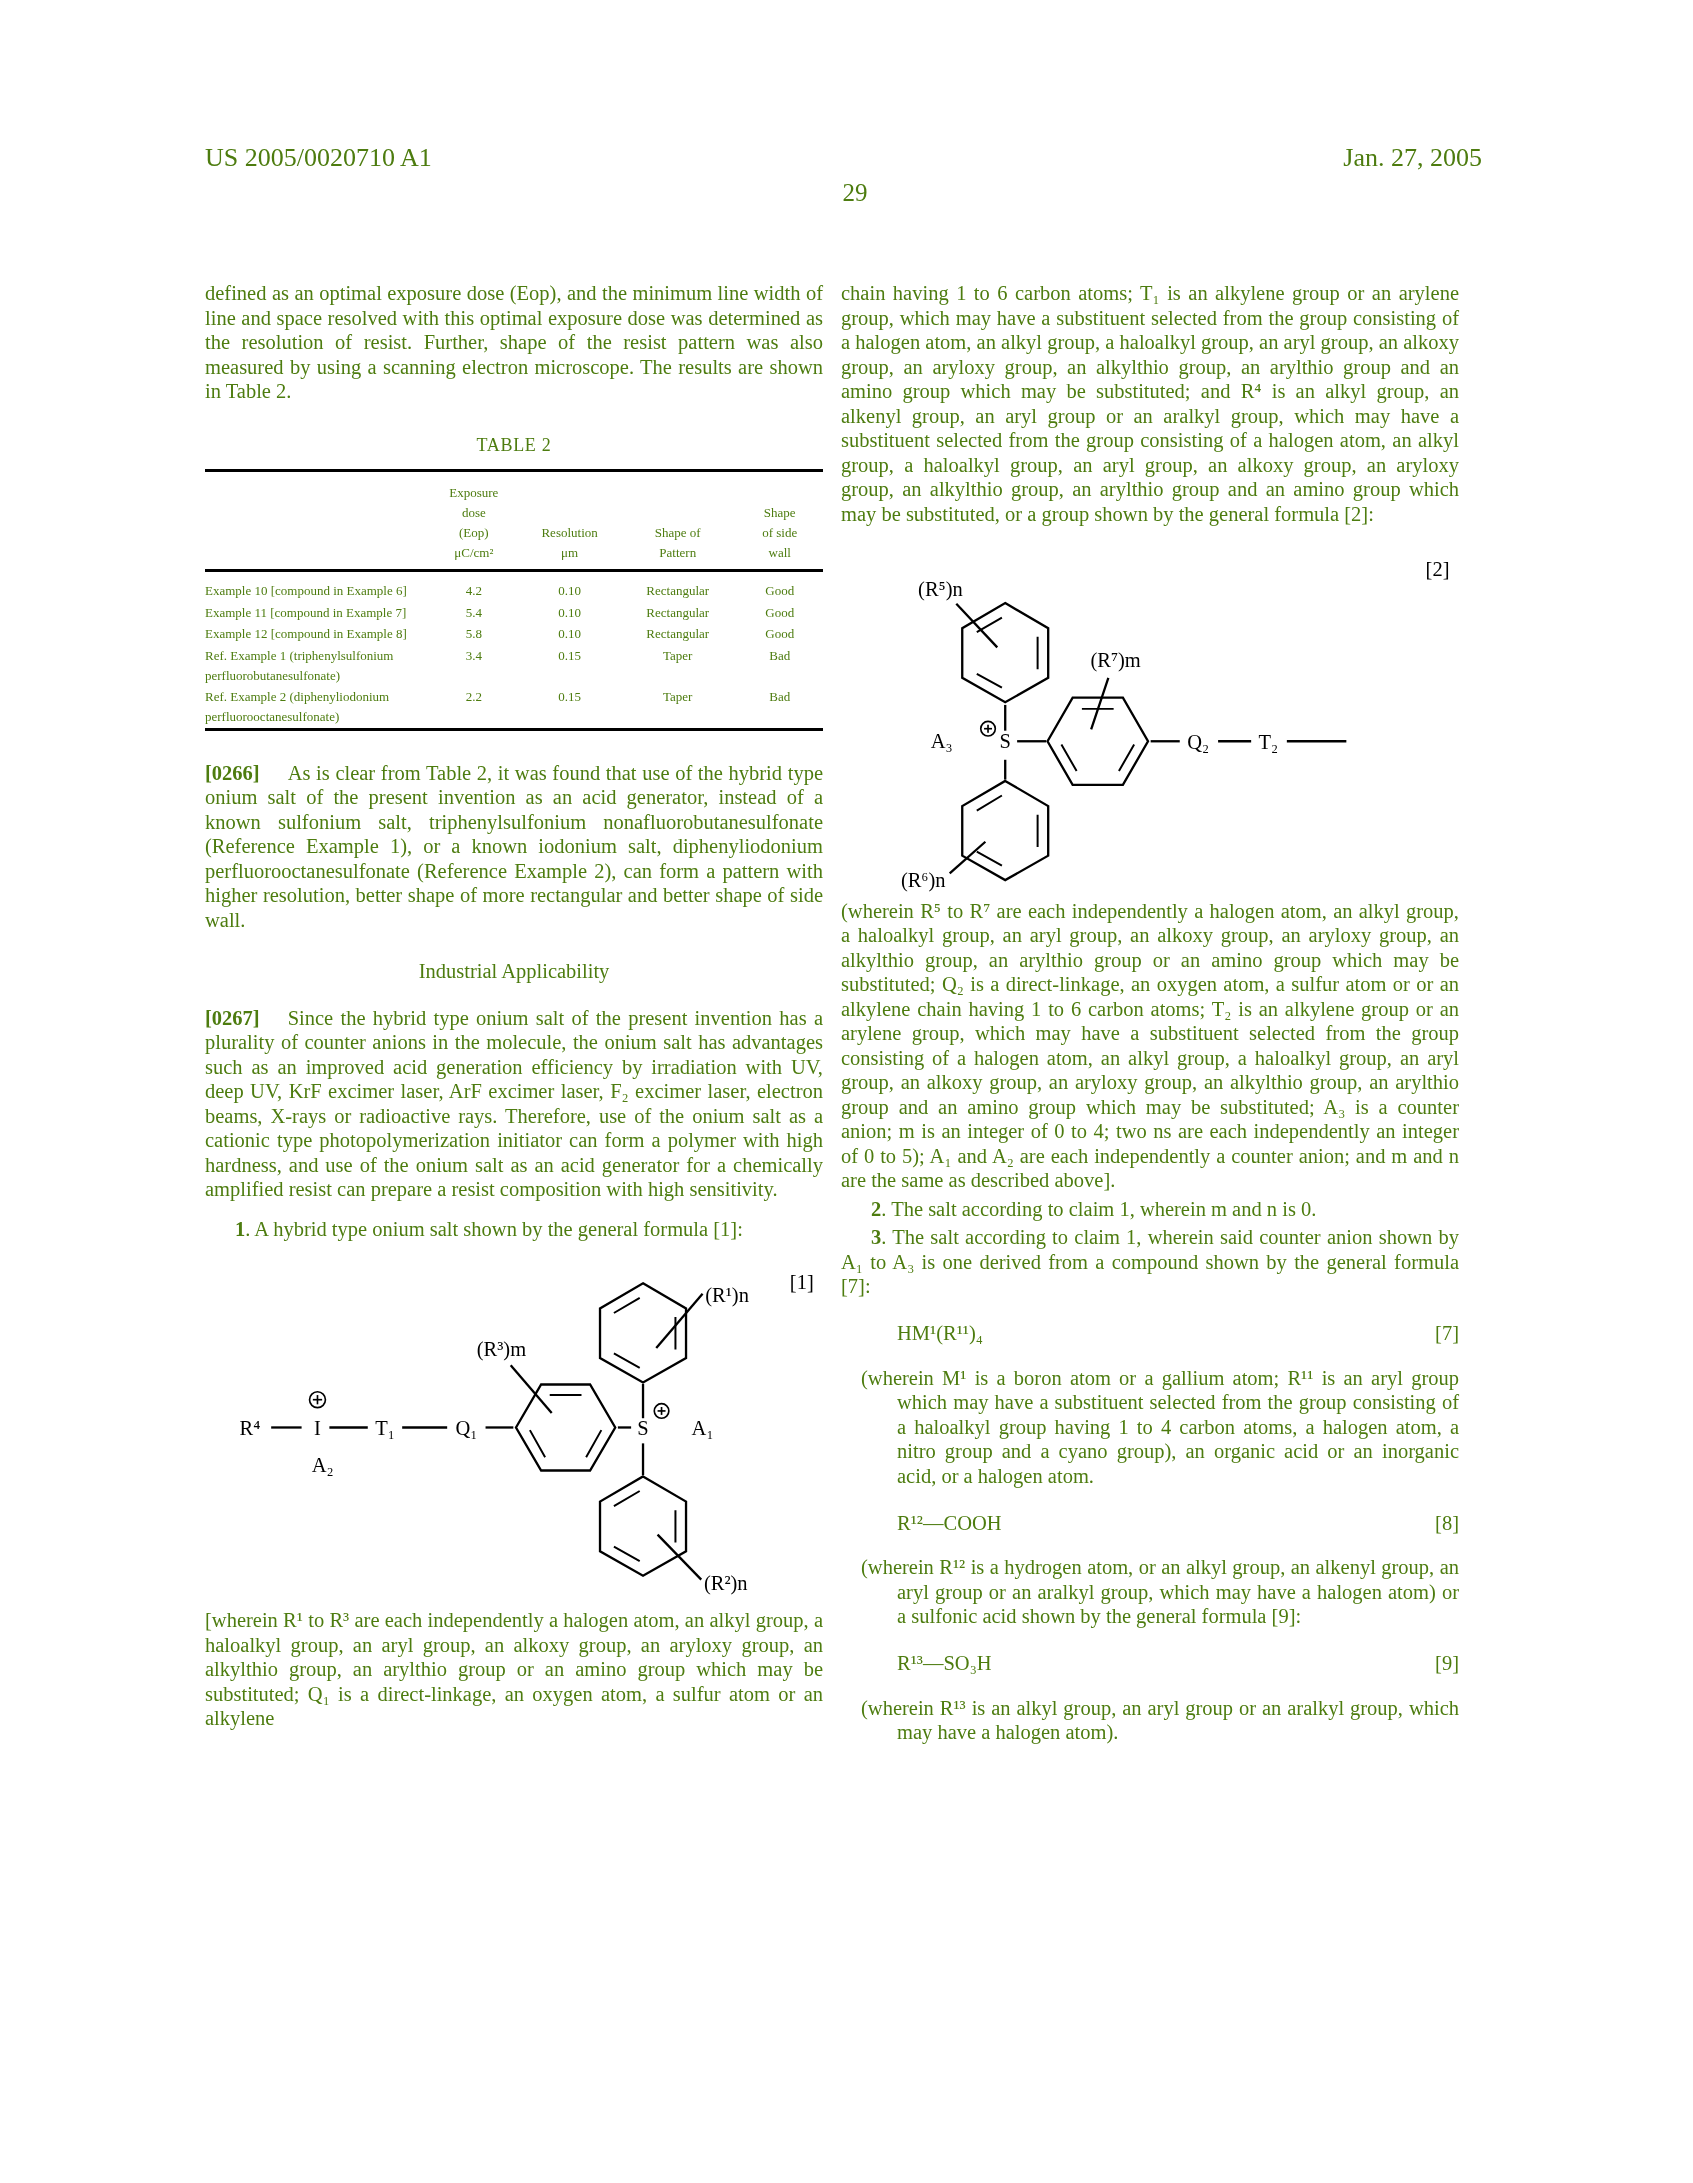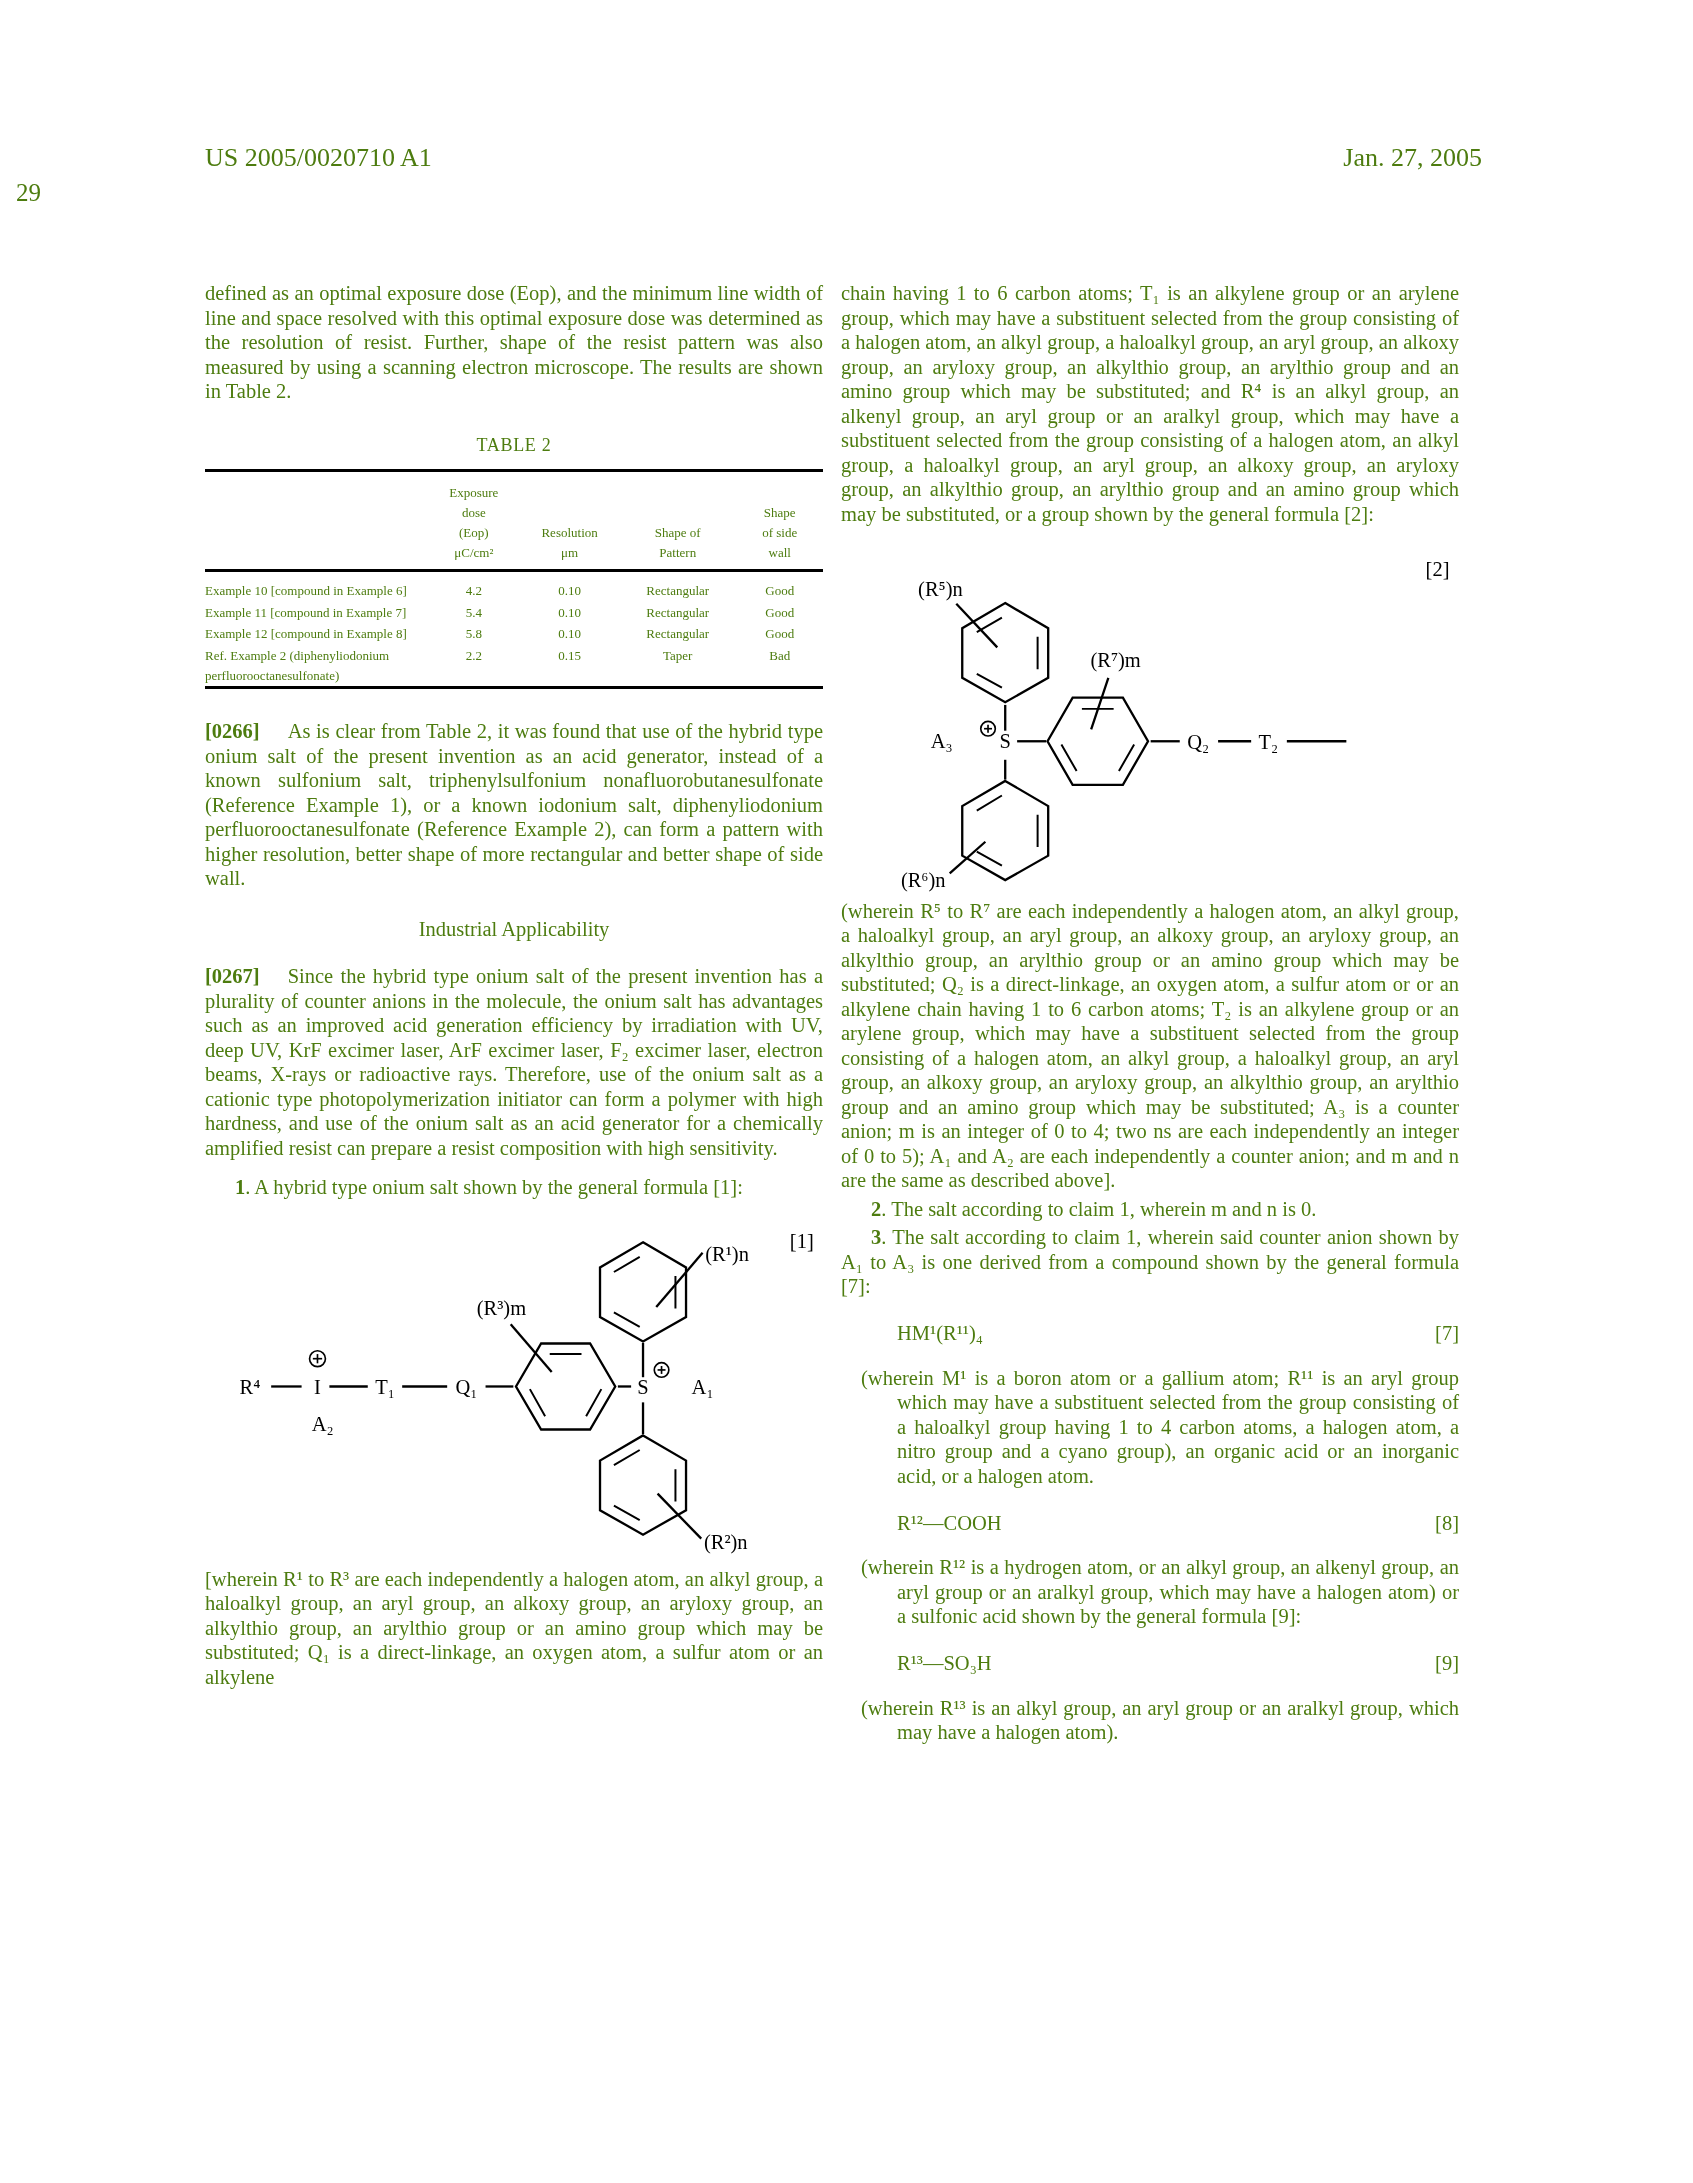--- a/index.html
+++ b/index.html
@@ -5,21 +5,21 @@
   html,body{margin:0;padding:0;background:#888;}
   .page{
     position:relative;
     width:1694px;height:2183px;
     background:#ffffff;color:#4d7c0f;
     font-family:"Liberation Serif","DejaVu Serif",serif;
     font-size:20.5px;line-height:24.5px;
     overflow:hidden;
   }
   .header{position:absolute;left:205px;right:212px;top:143px;display:flex;justify-content:space-between;font-size:26px;line-height:29px;}
-  .page-number{position:absolute;left:16px;right:0;top:181px;font-size:25px;}
+  .page-number{position:absolute;left:16px;right:0;top:181px;text-align:center;font-size:25px;}
   .col{position:absolute;top:281px;width:618px;}
   .col-left{left:205px;}
   .col-right{left:841px;}
   p{margin:0;text-align:justify;}
   p.just{text-align:justify;}
   .tag{font-weight:bold;padding-right:28px;}
   .claim{text-indent:30px;margin-top:4px;}
   .claim b{font-weight:bold;}
   .heading{text-align:center;margin:26.5px 0 22.5px 0;}
   .hang{padding-left:56px;text-indent:-36px;margin-top:2.6px;}
@@ -90,20 +90,27 @@
           <td class="c">Good</td>
         </tr>
         <tr>
           <td>Example 12 [compound in Example 8]</td>
           <td class="c">5.8</td>
           <td class="c">0.10</td>
           <td class="c">Rectangular</td>
           <td class="c">Good</td>
         </tr>
         <tr>
+          <td>Ref. Example 1 (triphenylsulfonium perfluorobutanesulfonate)</td>
+          <td class="c">3.4</td>
+          <td class="c">0.15</td>
+          <td class="c">Taper</td>
+          <td class="c">Bad</td>
+        </tr>
+        <tr>
           <td>Ref. Example 2 (diphenyliodonium perfluorooctanesulfonate)</td>
           <td class="c">2.2</td>
           <td class="c">0.15</td>
           <td class="c">Taper</td>
           <td class="c">Bad</td>
         </tr>
       </tbody>
     </table>
 
     <p class="just" style="margin-top:30px;">

